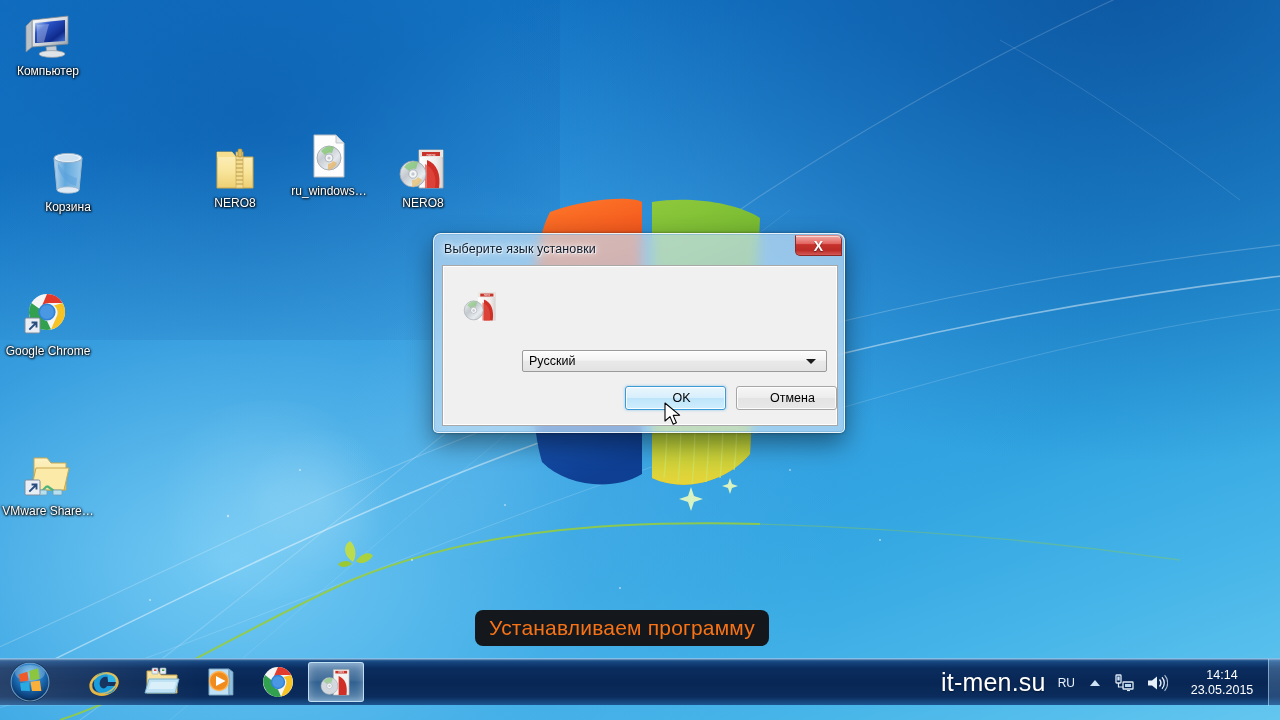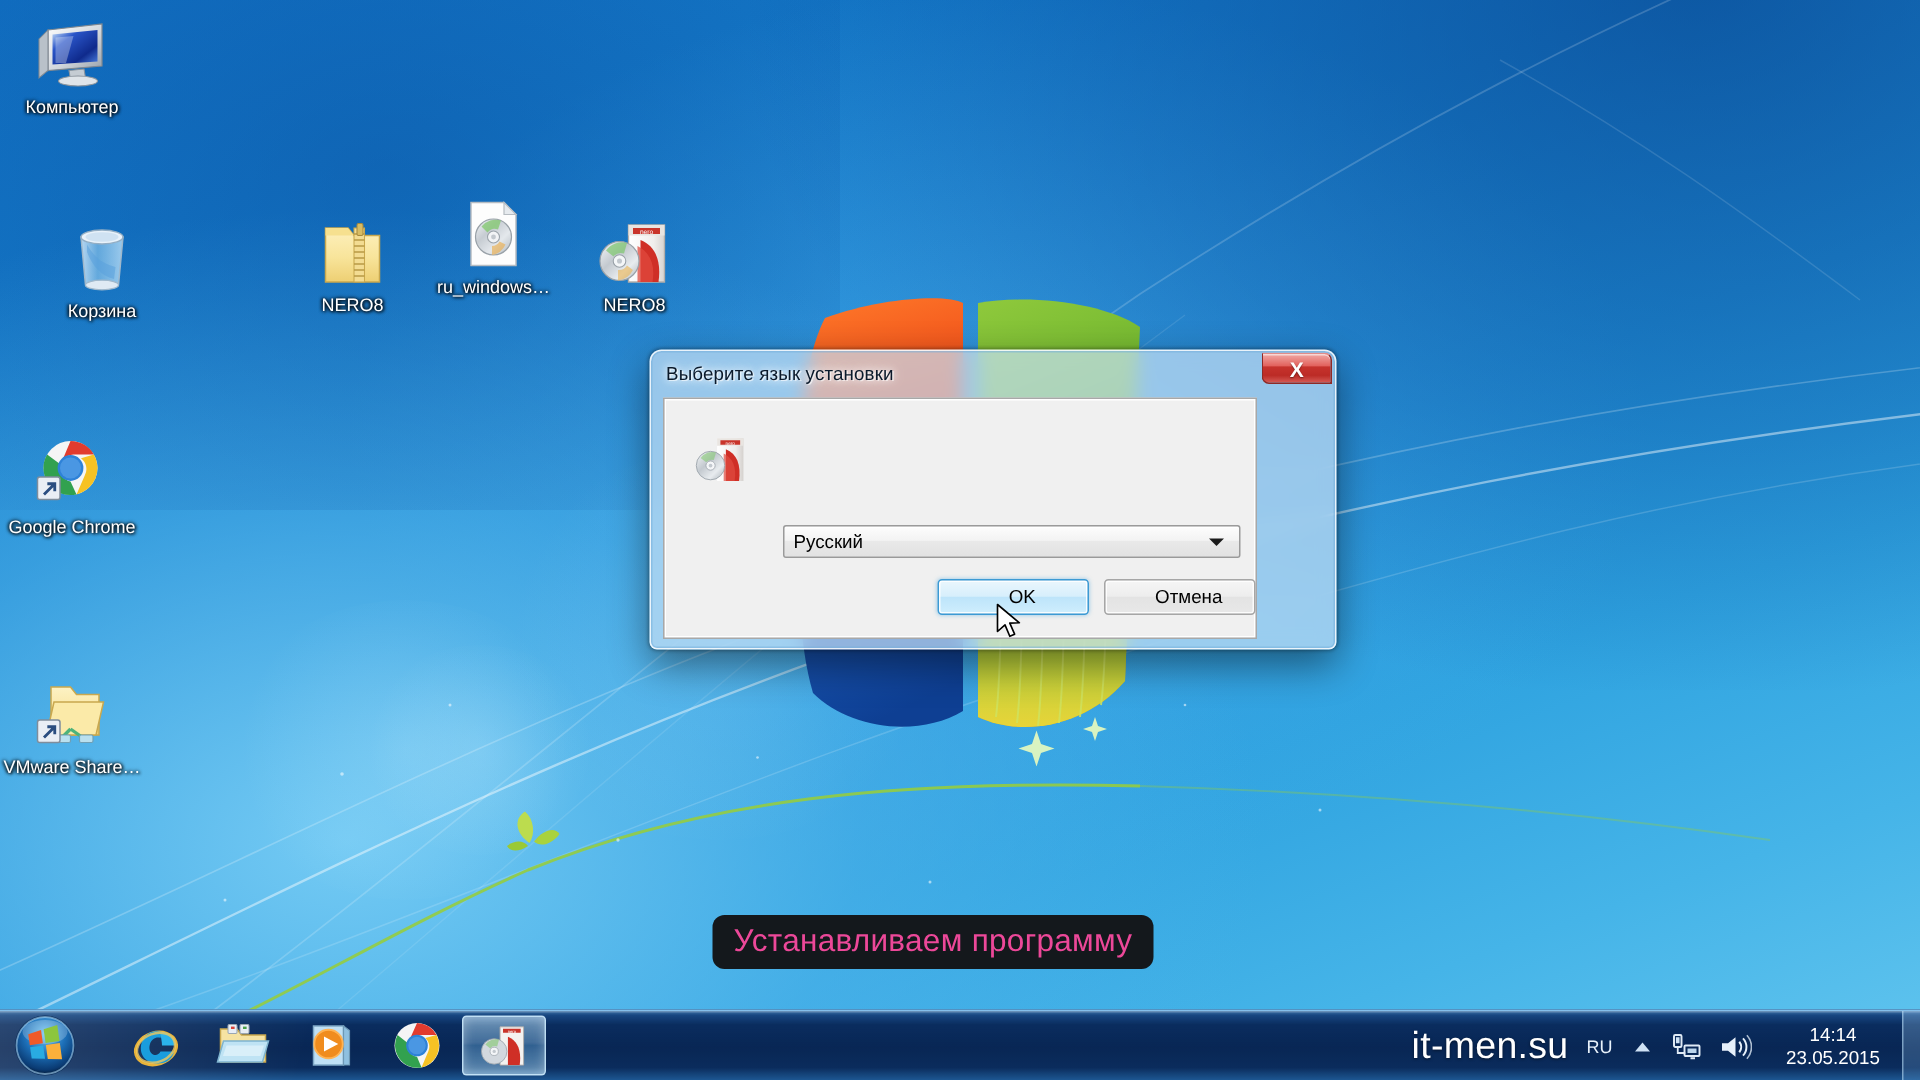--- a/index.html
+++ b/index.html
@@ -48,21 +48,21 @@
   }
   .dicon .glyph { height: 52px; display:flex; align-items:flex-end; justify-content:center; }
   .dicon .cap {
     margin-top: 4px; font-size: 12px; color:#fff; line-height: 14px;
     text-shadow: 0 0 3px rgba(0,0,0,0.95), 1px 1px 2px rgba(0,0,0,0.9), -1px 0 2px rgba(0,0,0,0.7);
     word-wrap: break-word;
   }
 
   
   #dlg {
-    position: absolute; left: 433px; top: 233px; width: 458px; height: 200px;
+    position: absolute; left: 433px; top: 233px; width: 412px; height: 200px;
     border-radius: 8px 8px 5px 5px;
     background: rgba(198,224,245,0.70);
     border: 1px solid rgba(255,255,255,0.80);
     box-shadow: 0 0 3px rgba(0,0,0,0.45), 0 10px 26px rgba(0,0,0,0.45), inset 0 0 0 1px rgba(120,175,220,0.55);
     backdrop-filter: blur(6px);
     padding: 0;
   }
   #dlg-titlebar {
     position: relative; height: 29px;
     display:flex; align-items:center;
@@ -128,28 +128,28 @@
     box-shadow: inset 0 0 0 1px rgba(255,255,255,0.85);
   }
 
   
   #caption {
     position:absolute; left:475px; top:610px; height:36px;
     padding: 0 14px;
     background:#14181c; border-radius:8px;
     display:flex; align-items:center; justify-content:center;
   }
-  #caption-text { font-size:21px; color:#ec4899; white-space:nowrap; letter-spacing:0.2px; }
+  #caption-text { font-size:21px; color:#f97316; white-space:nowrap; letter-spacing:0.2px; }
 
   
   #cursor { position:absolute; left:664px; top:402px; width:18px; height:26px; pointer-events:none; }
 
   
   #taskbar {
-    position:absolute; left:0; bottom:0; width:1280px; height:47px;
+    position:absolute; left:0; bottom:15px; width:1280px; height:47px;
     background:
       linear-gradient(180deg, rgba(110,180,230,0.55) 0%, rgba(40,110,180,0.42) 6%, rgba(10,45,95,0.80) 20%, rgba(8,38,84,0.92) 52%, rgba(10,44,92,0.95) 82%, rgba(30,90,150,0.92) 100%),
       #0a2a5c;
     border-top: 1px solid rgba(150,210,250,0.85);
     box-shadow: inset 0 1px 0 rgba(255,255,255,0.22);
     display:flex; align-items:center;
   }
   #taskbar::before {
     content:""; position:absolute; left:0; top:0; width:340px; height:47px;
     background: linear-gradient(105deg, rgba(255,255,255,0.13) 0%, rgba(255,255,255,0.0) 60%);

